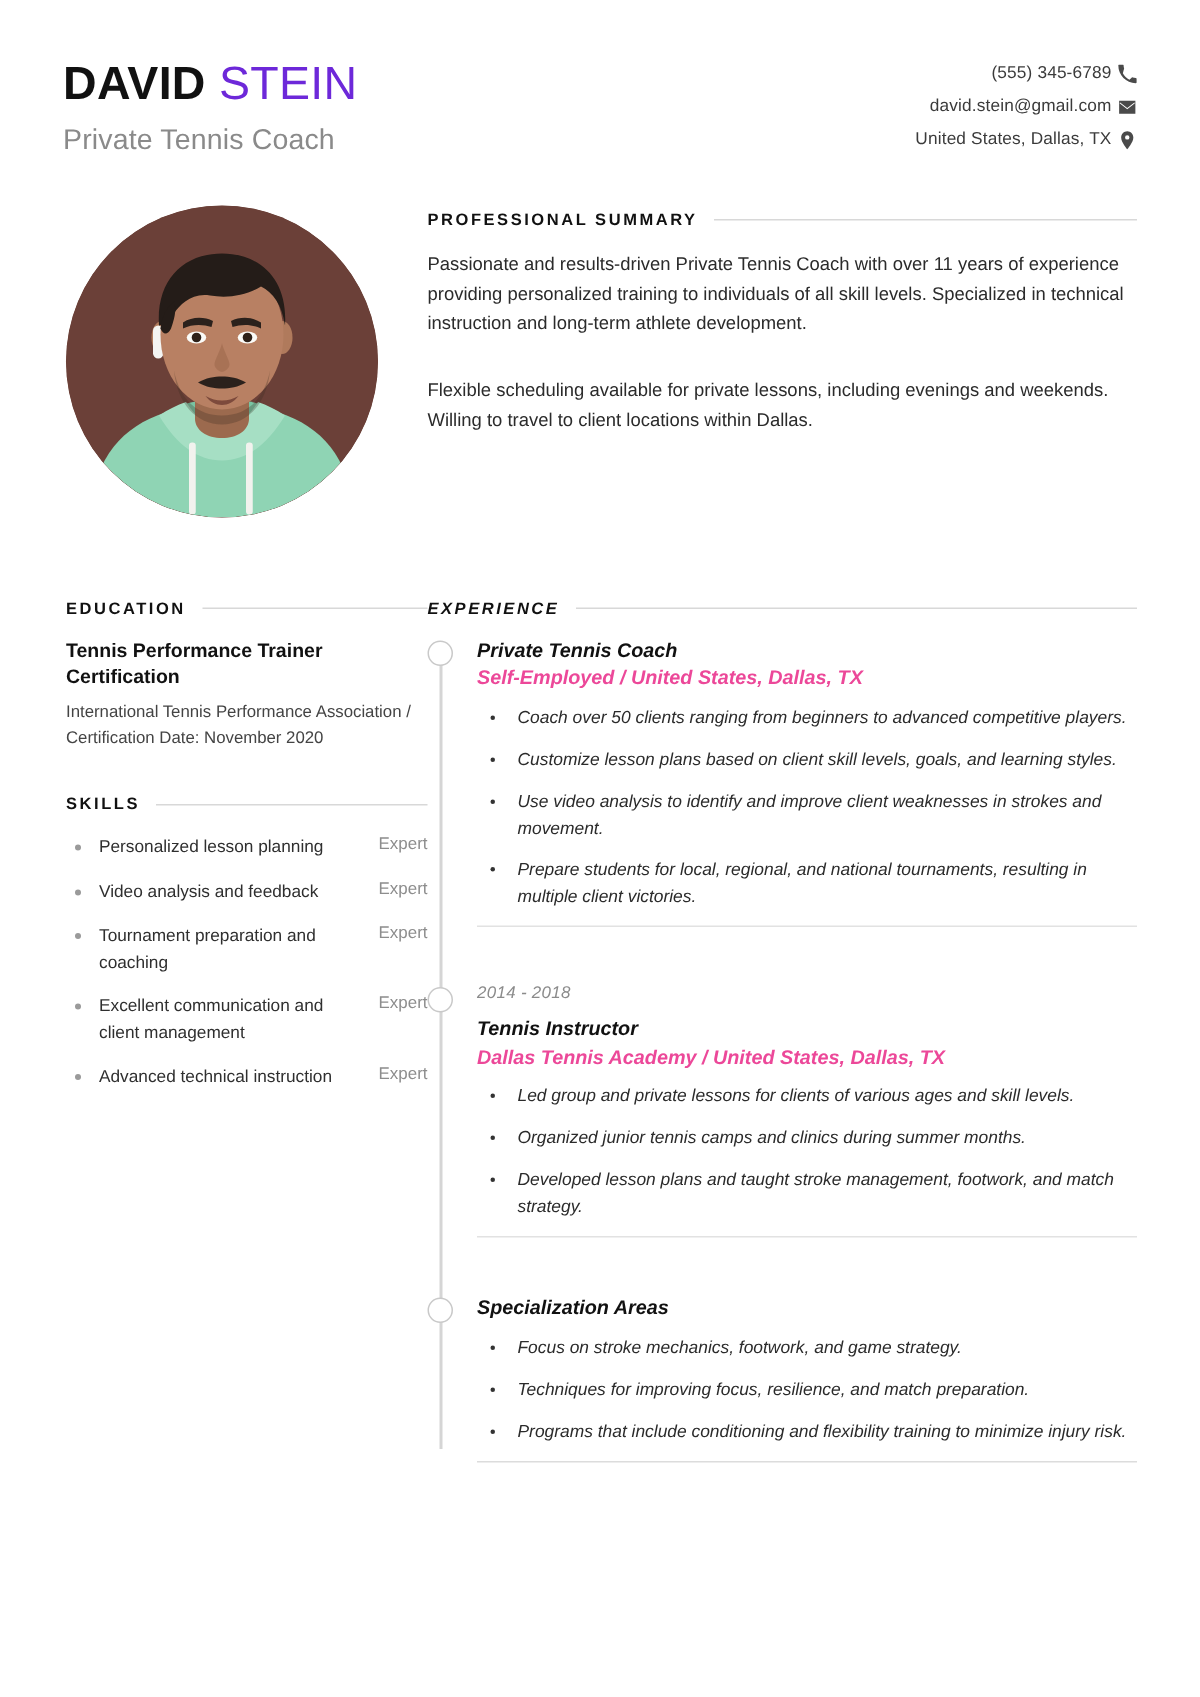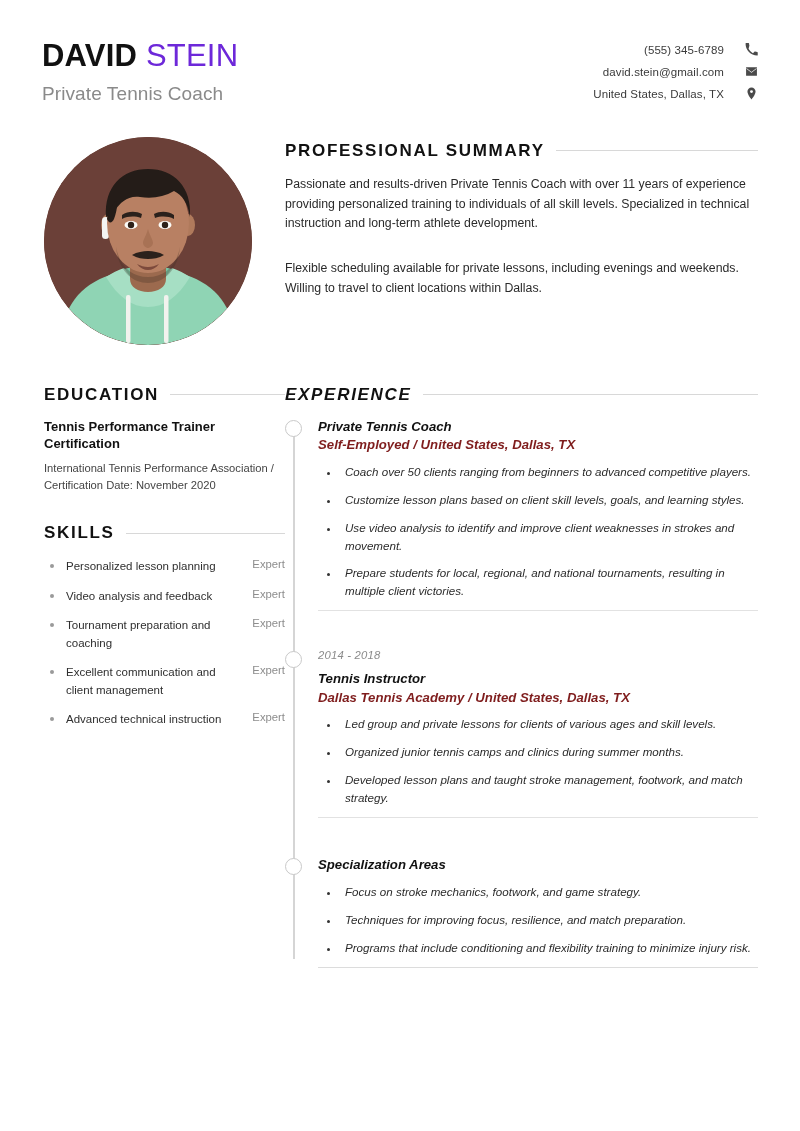--- a/index.html
+++ b/index.html
@@ -14,50 +14,50 @@
 
   
   .header { display: flex; justify-content: space-between; align-items: flex-start; }
   .name-block { padding-top: 4px; }
   .name { font-size: 31px; letter-spacing: .2px; line-height: 1.15; white-space: nowrap; }
   .name .first { font-weight: 700; color: #111; }
   .name .last { font-weight: 400; color: #6d28d9; }
   .job-title { font-size: 19px; color: #8a8a8a; font-weight: 400; margin-top: 9px; letter-spacing: .1px; }
 
   .contact { display: flex; flex-direction: column; align-items: flex-end; gap: 9px; padding-top: 9px; }
-  .contact-row { display: flex; align-items: center; justify-content: flex-end; gap: 21px; }
+  .contact-row { display: flex; justify-content: flex-end; gap: 4px; }
   .contact-text { font-size: 11.5px; color: #3b3b3b; letter-spacing: .1px; }
   .contact-ico { width: 13px; height: 13px; display: block; flex: 0 0 13px; }
   .contact-ico svg { width: 13px; height: 13px; display: block; fill: #4a4a4a; }
 
   
   .top { display: flex; margin-top: 32px; }
   .photo-col { width: 243px; flex: 0 0 243px; padding-left: 2px; }
   .avatar {
     width: 208px; height: 208px; border-radius: 50%;
     overflow: hidden; position: relative; background: #6b4038;
   }
   .avatar svg { width: 208px; height: 208px; display: block; }
 
   .summary-col { flex: 1; padding-left: 0px; padding-top: 4px; }
 
   .sec-head { display: flex; align-items: center; gap: 11px; }
   .sec-head h2 {
-    font-size: 17px; font-weight: 700; letter-spacing: 1.7px;
+    font-size: 11px; font-weight: 700; letter-spacing: 1.7px;
     color: #111; text-transform: uppercase; white-space: nowrap;
   }
   .sec-rule { flex: 1; height: 1px; background: #d8d8d8; }
 
   .summary-body { margin-top: 14px; }
   .summary-body p { font-size: 12.3px; line-height: 1.62; color: #2b2b2b; }
   .summary-sub { font-size: 12.3px; font-weight: 700; color: #111; margin-top: 22px; }
   .summary-tail { margin-top: 25px; }
 
   
-  .body { display: flex; margin-top: 40px; justify-content: space-between; }
+  .body { display: flex; margin-top: 55px; justify-content: space-between; }
   .left-col { width: 243px; flex: 0 0 243px; padding-left: 2px; }
   .right-col { flex: 1; padding-left: 0px; font-style: italic; }
 
   
   .edu-list { margin-top: 13px; }
   .edu-item { padding-bottom: 14px; }
   .edu-item + .edu-item { border-top: 2px solid #d946ef; padding-top: 16px; }
   .edu-deg { font-size: 13px; font-weight: 700; color: #111; line-height: 1.35; }
   .edu-meta { font-size: 11.2px; color: #444; line-height: 1.5; margin-top: 7px; }
 
@@ -76,21 +76,21 @@
   .timeline { position: relative; margin-top: 13px; padding-left: 33px; }
   .tl-line { position: absolute; left: 8px; top: 8px; bottom: 29px; width: 1.5px; background: #d5d5d5; }
   .tl-item { position: relative; padding-bottom: 20px; }
   .tl-dot {
     position: absolute; left: -33px; top: 2px;
     width: 17px; height: 17px; border-radius: 50%;
     border: 1.5px solid #c9c9c9; background: #fff;
   }
   .tl-date { font-size: 11.3px; color: #8b8b8b; letter-spacing: .2px; }
   .tl-role { font-size: 13.2px; font-weight: 700; color: #111; margin-top: 9px; line-height: 1.4; }
-  .tl-org { font-size: 13.2px; font-weight: 700; color: #7f1d1d; line-height: 1.4; }
+  .tl-org { font-size: 13.2px; font-weight: 700; color: #ec4899; line-height: 1.4; }
   .tl-title-only { font-size: 13.2px; font-weight: 700; color: #111; line-height: 1.4; }
   .tl-bullets { margin-top: 8px; padding-left: 22px; }
   .tl-bullets li {
     font-size: 11.6px; line-height: 1.55; color: #2b2b2b;
     margin-bottom: 10px; padding-left: 5px;
   }
   .tl-bullets li::marker { color: #333; font-size: 11px; }
   .tl-sep { height: 1px; background: #e2e2e2; margin: 4px 0 18px 0; }
   .tl-end { height: 1px; background: #dcdcdc; margin-top: 6px; }
 </style>

